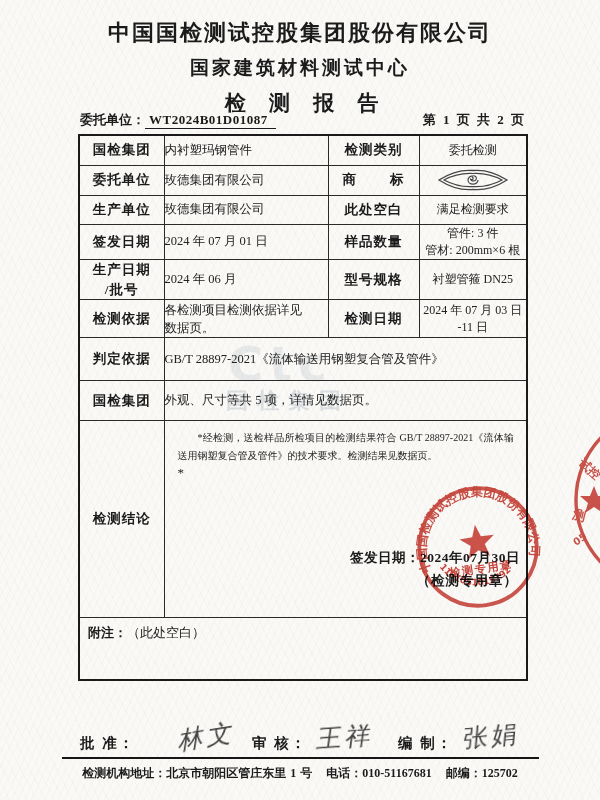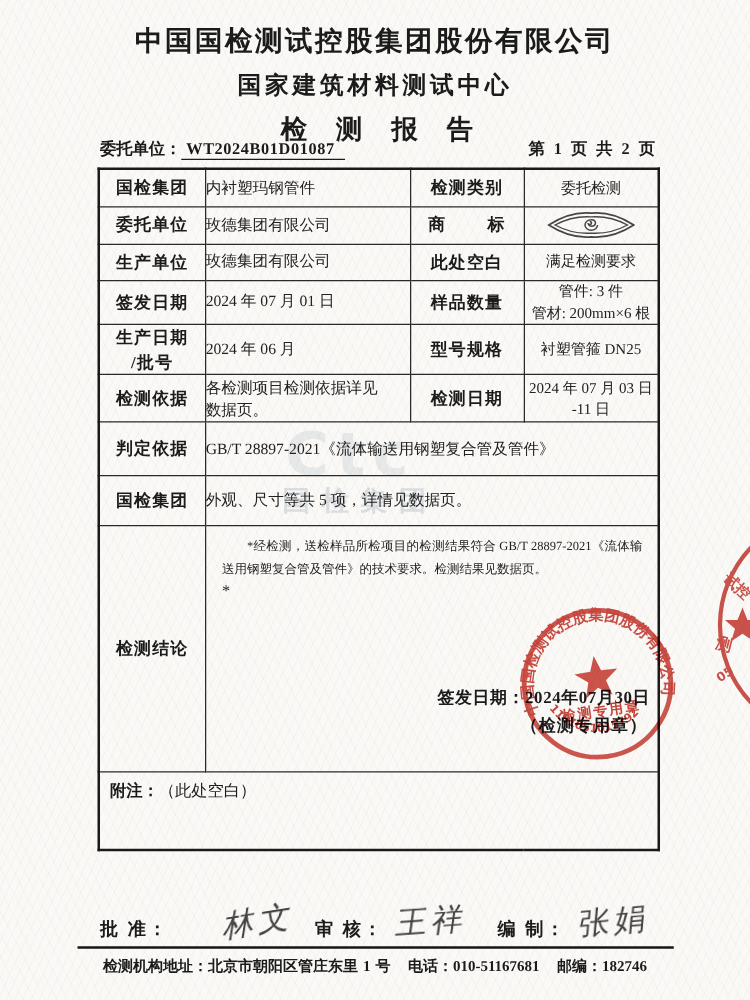--- a/index.html
+++ b/index.html
@@ -200,16 +200,16 @@
       <span class="sig-name" style="transform:rotate(-4deg) skewX(-12deg);">王祥</span>
     </div>
     <div class="sig-group g3">
       <span class="sig-lab">编  制：</span>
       <span class="sig-name" style="transform:rotate(-5deg) skewX(-10deg);">张娟</span>
     </div>
   </div>
 
   <div class="foot-line"></div>
   <div class="footer">
-    <span>检测机构地址：北京市朝阳区管庄东里 1 号</span><span>电话：010-51167681</span><span>邮编：182746</span>
+    <span>检测机构地址：北京市朝阳区管庄东里 1 号</span><span>电话：010-51167681</span><span>邮编：125702</span>
   </div>
 
 </div>
 
 </body></html>

